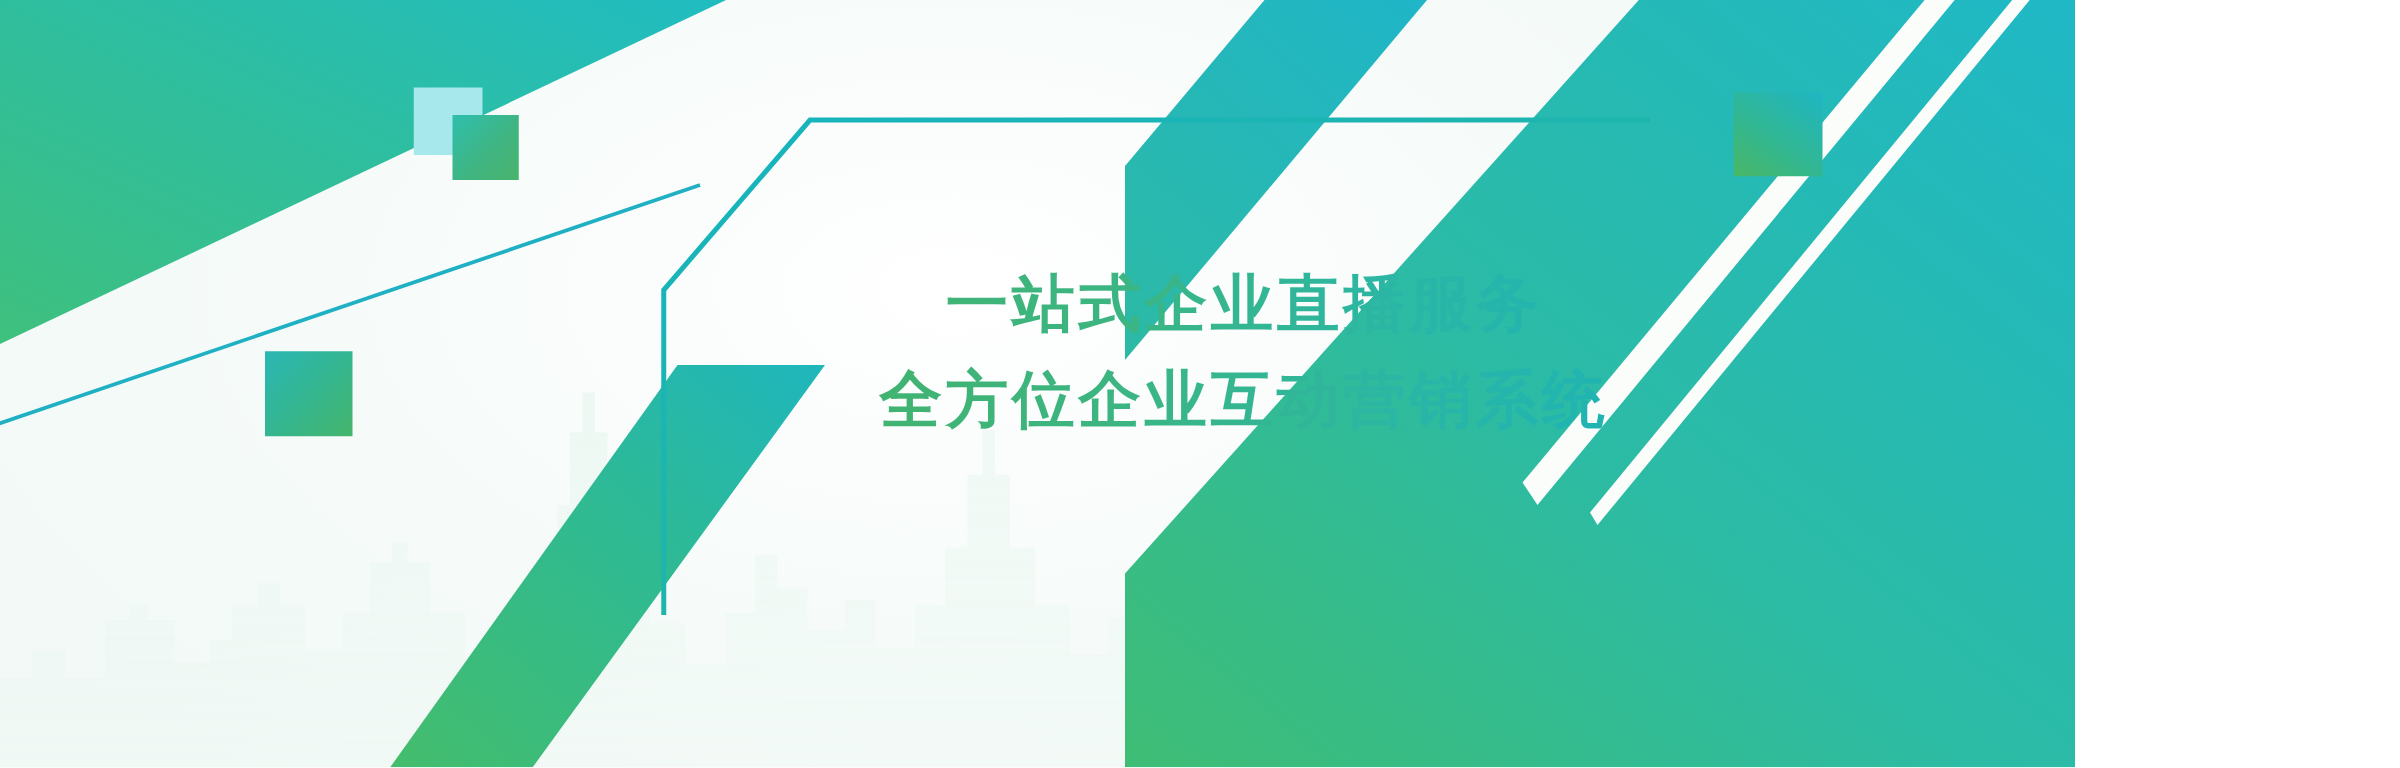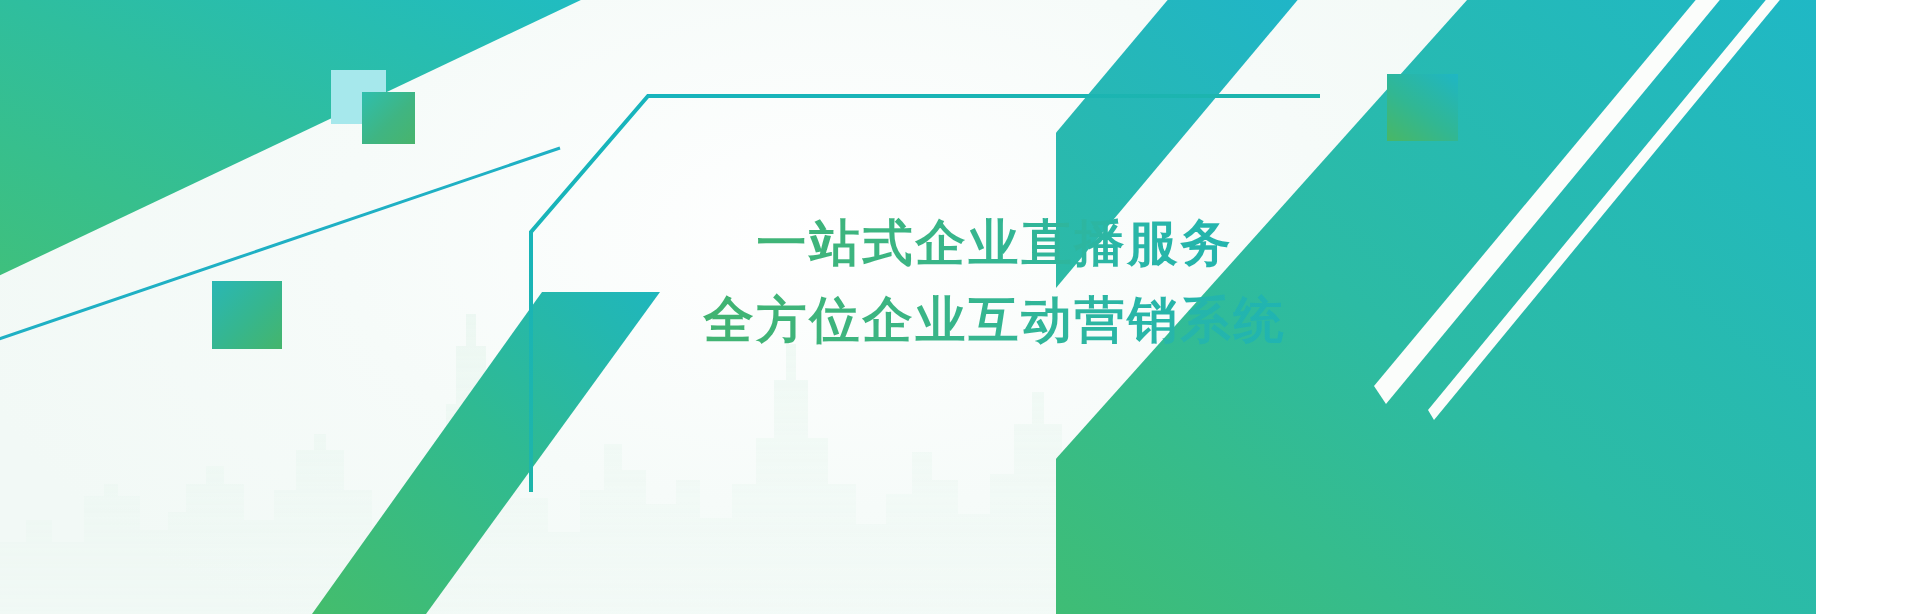--- a/index.html
+++ b/index.html
@@ -2,21 +2,21 @@
 <html><head>
 <meta charset="utf-8">
 <style>
   html, body {
     margin: 0;
     padding: 0;
     background: #ffffff;
   }
   .banner {
     position: relative;
-    width: 1816px;
+    width: 1660px;
     height: 614px;
     overflow: hidden;
     background: #f7fbf8;
     font-family: "Liberation Sans", "DejaVu Sans", sans-serif;
   }
 
   
   .bg-wash {
     position: absolute;
     inset: 0;

